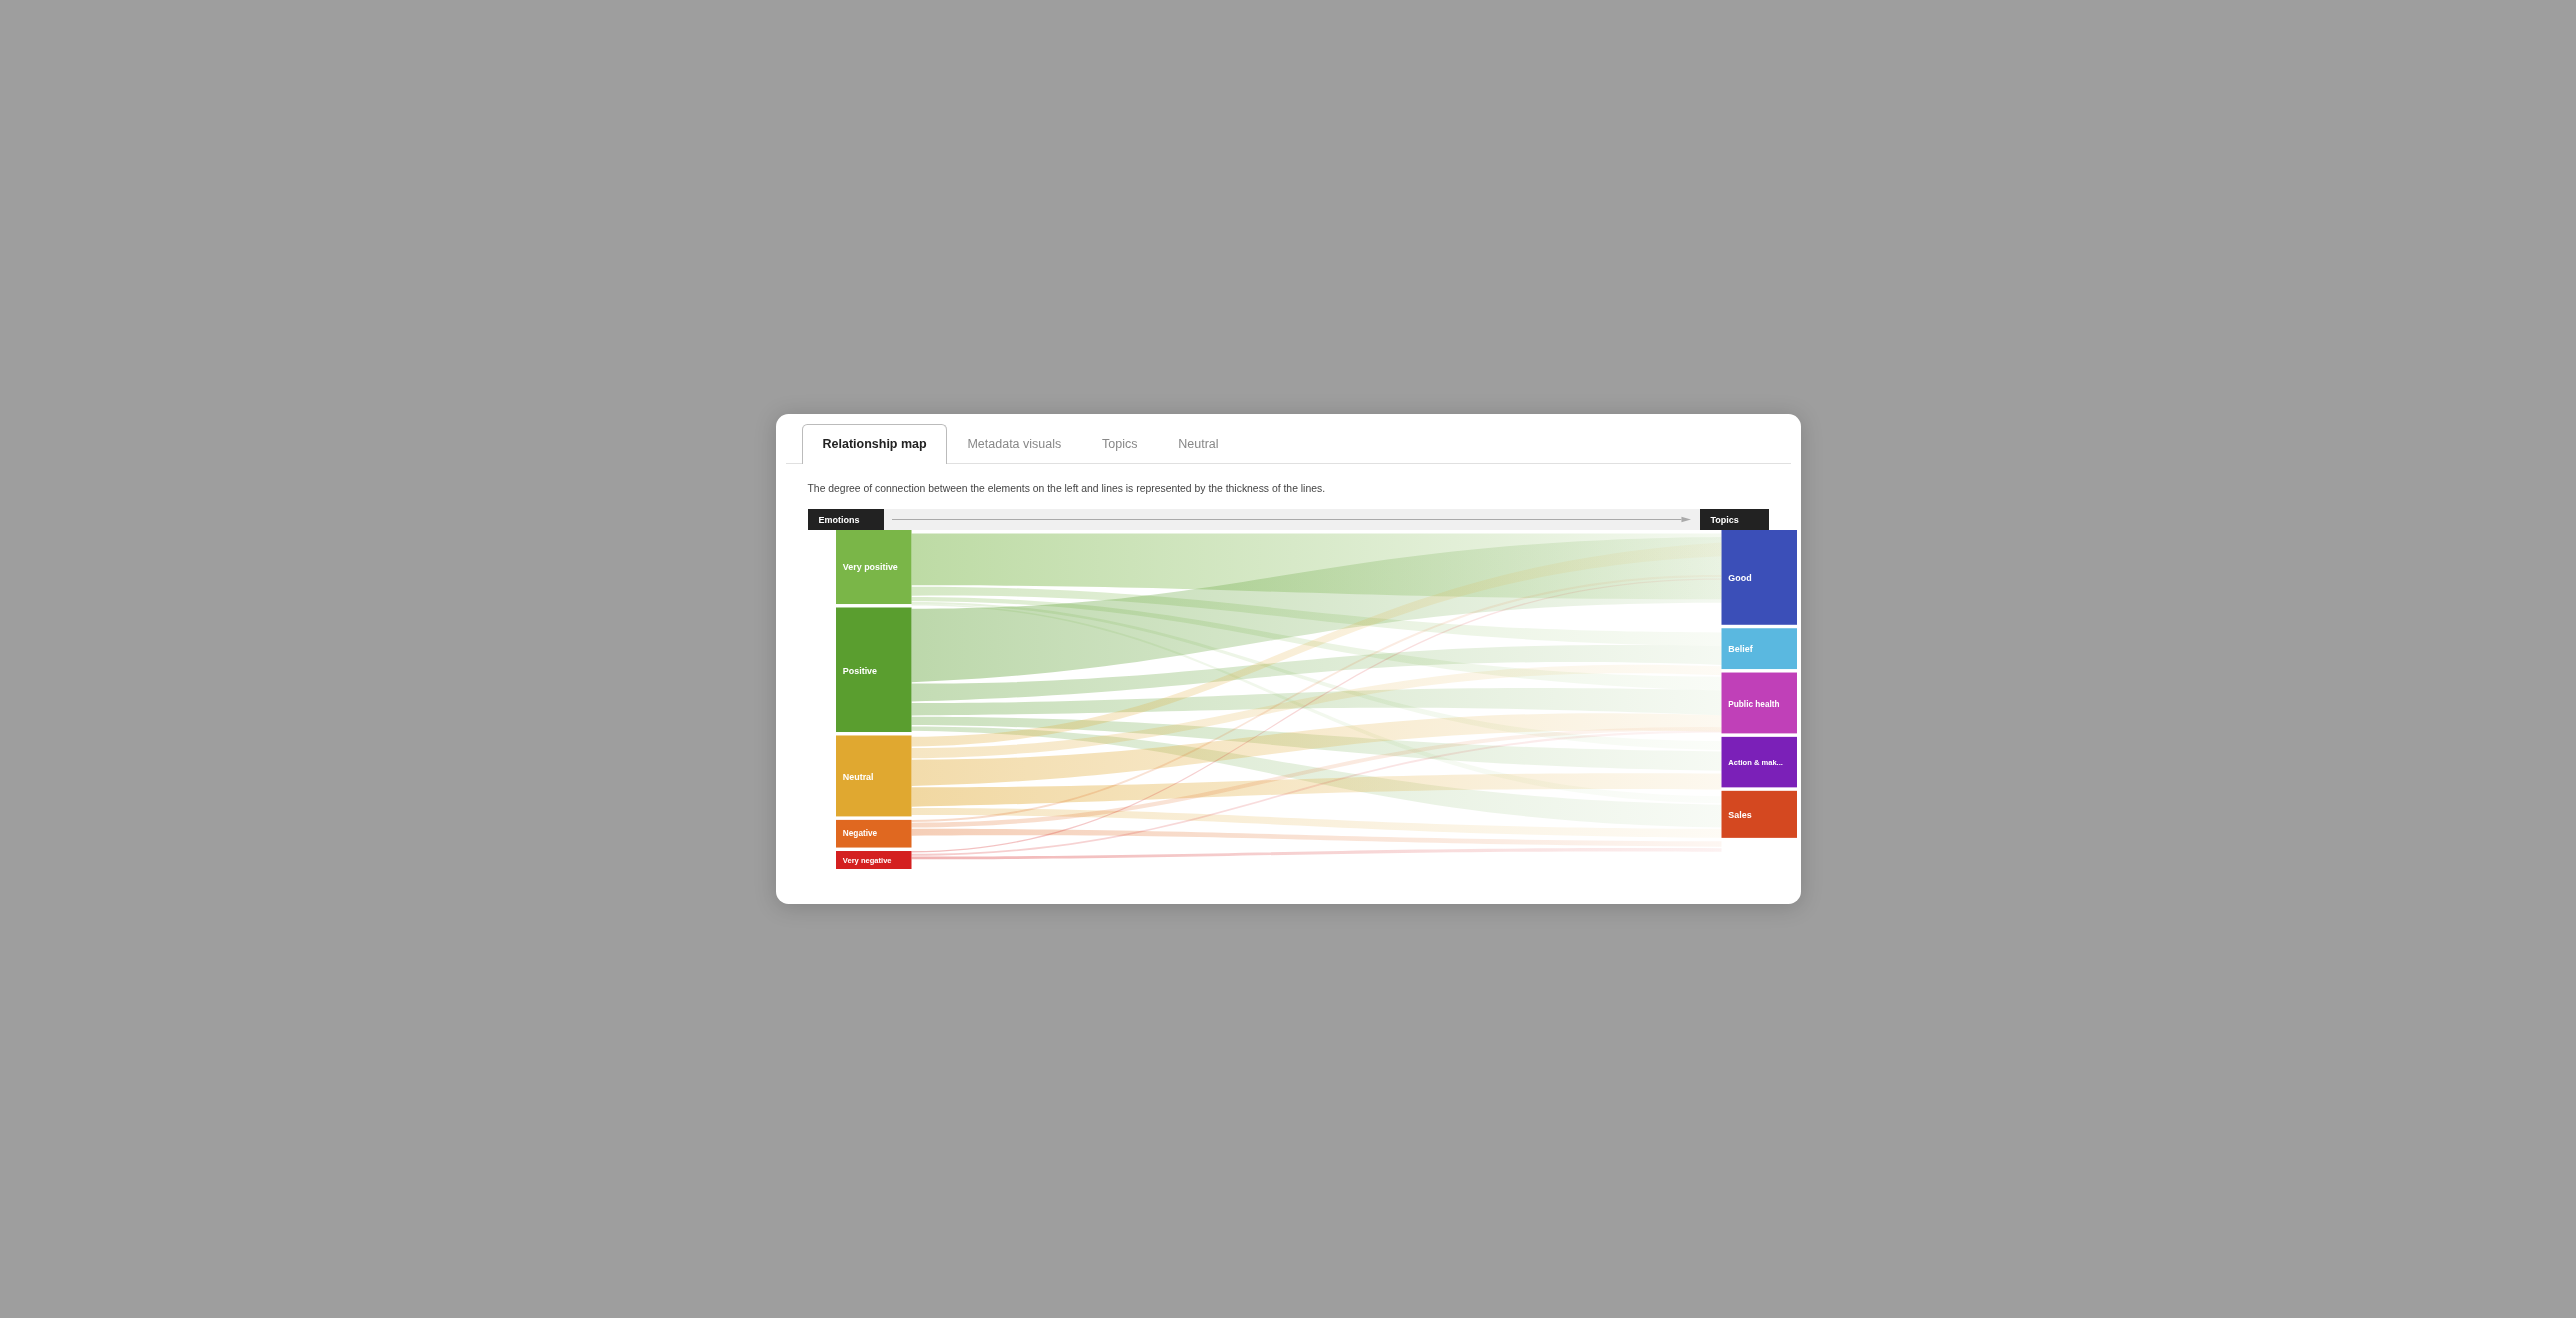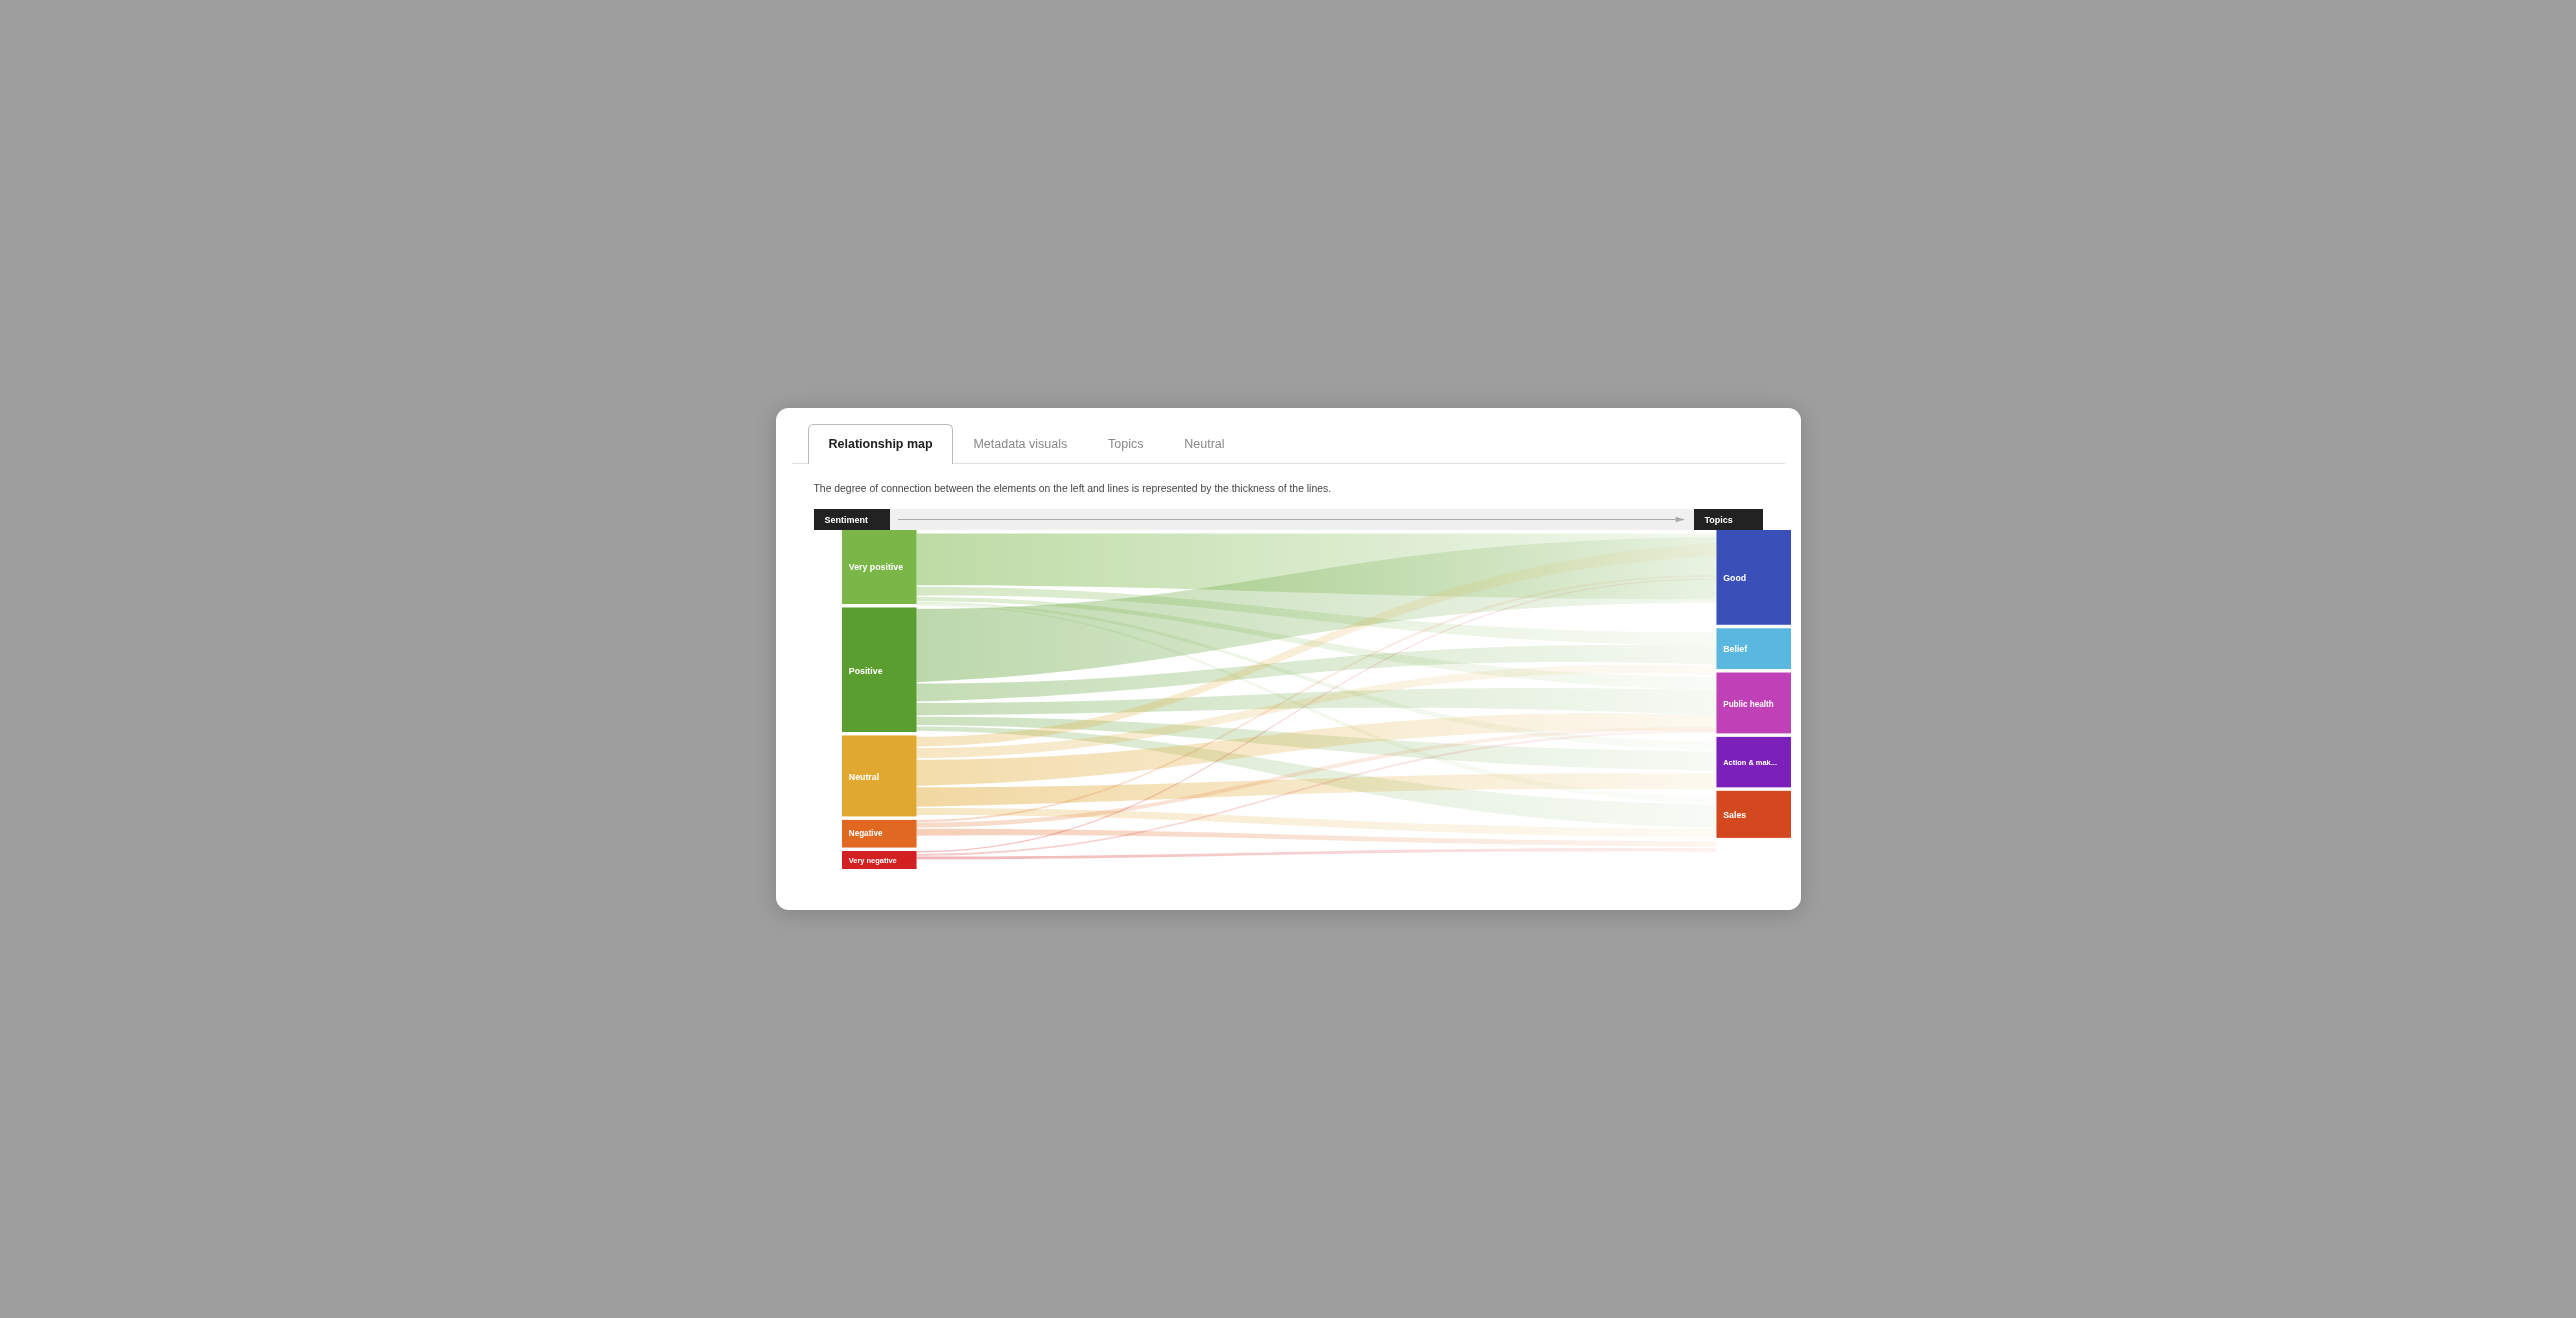--- a/index.html
+++ b/index.html
@@ -9,21 +9,21 @@
       justify-content: center;
       align-items: center;
       min-height: 100vh;
       font-family: -apple-system, BlinkMacSystemFont, 'Segoe UI', Arial, sans-serif;
     }
     .card {
       background: #fff;
       border-radius: 12.5px;
       width: 92vw;
       max-width: 1025px;
-      padding: 16px;
+      padding: 10px;
       overflow: hidden;
       box-shadow: 0 2.8px 22px rgba(0,0,0,0.18);
     }
     .tabs {
       display: flex;
       border-bottom: 1.4px solid #e0e0e0;
       padding: 0 16.6px;
       gap: 0;
     }
     .tab {
@@ -114,21 +114,21 @@
   <div class="tabs">
     <button class="tab active">Relationship map</button>
     <button class="tab">Metadata visuals</button>
     <button class="tab">Topics</button>
     <button class="tab">Neutral</button>
   </div>
   <div class="content">
     <p class="description">The degree of connection between the elements on the left and lines is represented by the thickness of the lines.</p>
 
     <div class="header-bar">
-      <div class="header-sentiment">Sentiment</div>
+      <div class="header-sentiment">Emotions</div>
       <div class="header-arrow">
         <svg viewBox="0 0 800 16" preserveAspectRatio="none">
           <line x1="0" y1="8" x2="790" y2="8" stroke="#aaa" stroke-width="1.5"></line>
           <polygon points="790,4 800,8 790,12" fill="#aaa"></polygon>
         </svg>
       </div>
       <div class="header-topics">Topics</div>
     </div>
 
     <div class="sankey-container">

